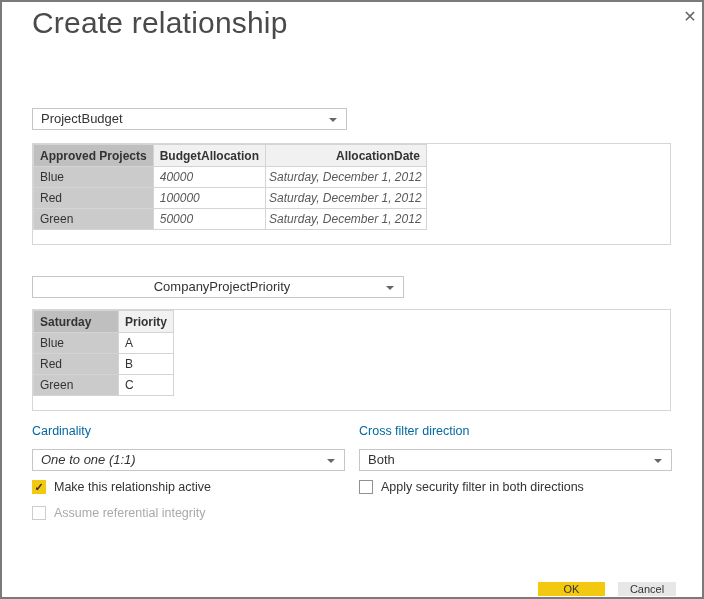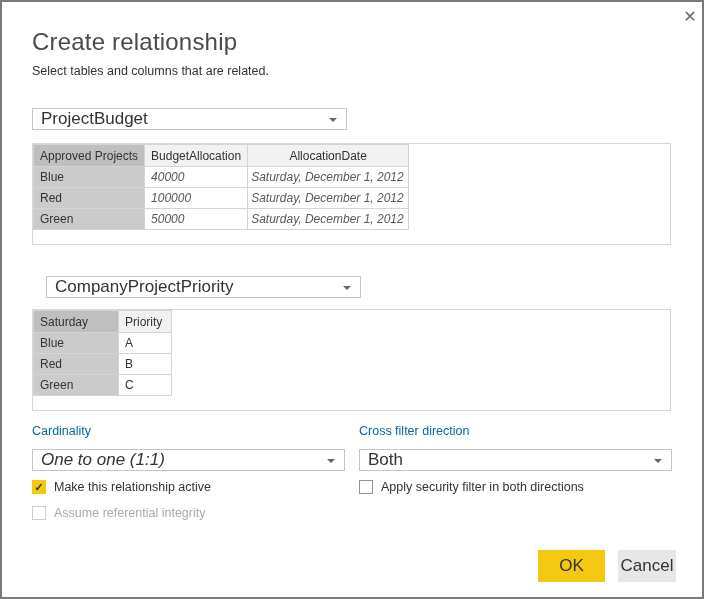--- a/index.html
+++ b/index.html
@@ -12,77 +12,77 @@
   }
   .dialog {
     position:absolute; left:0; top:0;
     width:704px; height:599px;
     background:#ffffff;
     border:2px solid #7a7a7a;
   }
 
   
   .title {
-    position:absolute; left:30px; top:26px;
-    font-size:24px; font-weight:300; color:#4a4a4a;
+    position:absolute; left:30px; top:4px;
+    font-size:30px; font-weight:300; color:#4a4a4a;
     letter-spacing:0.2px;
   }
   .subtitle {
     position:absolute; left:30px; top:62px;
     font-size:12.5px; color:#333;
   }
   .close {
     position:absolute; left:676px; top:2px;
     width:24px; height:24px;
     font-size:16px; color:#666;
     display:flex; align-items:center; justify-content:center;
     cursor:pointer;
   }
 
   
   .dropdown {
     position:absolute; height:22px;
     border:1px solid #c6c6c6; background:#fff;
-    font-size:17px; color:#333;
+    font-size:13px; color:#333;
     line-height:20px; padding-left:8px;
     cursor:pointer;
   }
   .dropdown .arrow {
     position:absolute; right:9px; top:9px;
     width:0; height:0;
     border-left:4px solid transparent;
     border-right:4px solid transparent;
     border-top:4px solid #666;
   }
   .dd-table1 { left:30px; top:106px; width:315px; }
-  .dd-table2 { left:44px; top:274px; width:315px; }
+  .dd-table2 { left:30px; top:274px; width:372px;text-align:center; }
   .dd-cardinality { left:30px; top:447px; width:313px;font-style:italic; }
   .dd-crossfilter { left:357px; top:447px; width:313px; }
 
   
   .tbl-wrap {
     position:absolute; left:30px; width:639px; height:102px;
     border:1px solid #d6d6d6; background:#fff; overflow:hidden;
   }
   .wrap1 { top:141px; }
   .wrap2 { top:307px; }
 
   table { border-collapse:collapse; font-size:12px; table-layout:fixed; }
   th, td {
     border:1px solid #d4d4d4; height:21px;
     padding:0 6px; overflow:hidden; white-space:nowrap;
     font-weight:normal; text-align:left; color:#333;
   }
   tr:first-child th { height:22px; }
-  th { font-weight:normal; background:#f1f1f1;margin-top:48px; }
+  th { font-weight:bold; background:#f1f1f1;margin-top:48px; }
   th.sel { background:#bfbfbf; }
   td.sel { background:#cbcbcb;margin-top:36px; }
   td.num { text-align:left; font-style:italic; color:#595959; }
   td.date { font-style:italic; color:#595959; padding:0 3px; }
-  th.center { text-align:center; }
+  th.center { text-align:right; }
 
   
   .field-label {
     position:absolute; top:422px;
     font-size:12.5px; color:#0369a1;
   }
   .lbl-cardinality { left:30px; }
   .lbl-crossfilter { left:357px; }
 
   
@@ -98,37 +98,36 @@
     cursor:pointer; flex:0 0 auto;
   }
   .checkbox.checked {
     background:#f2c811; border-color:#f2c811; color:#333;
   }
   .cb-disabled .checkbox { border-color:#cccccc; cursor:default; }
   .cb-disabled { color:#a9a9a9; }
 
   
   .btn {
-    position:absolute; top:548px; height:32px;
+    position:absolute; top:580px; height:14px;
     font-family:"Liberation Sans", sans-serif;
-    font-size:17px; color:#333;
+    font-size:11px; color:#333;
     border:none; cursor:pointer;
     display:flex; align-items:center; justify-content:center;
   }
   .btn-ok { left:536px; width:67px; background:#f2c811; }
   .btn-cancel { left:616px; width:58px; background:#e7e7e7; }
 </style>
 </head>
 <body>
 
 <div class="dialog">
 
   <div class="title">Create relationship</div>
   <div class="close">✕</div>
-  <div class="subtitle">Select tables and columns that are related.</div>
 
   <div class="dropdown dd-table1">
     <span>ProjectBudget</span>
     <span class="arrow"></span>
   </div>
 
   <div class="tbl-wrap wrap1">
     <table>
       <tbody>
           <tr>

